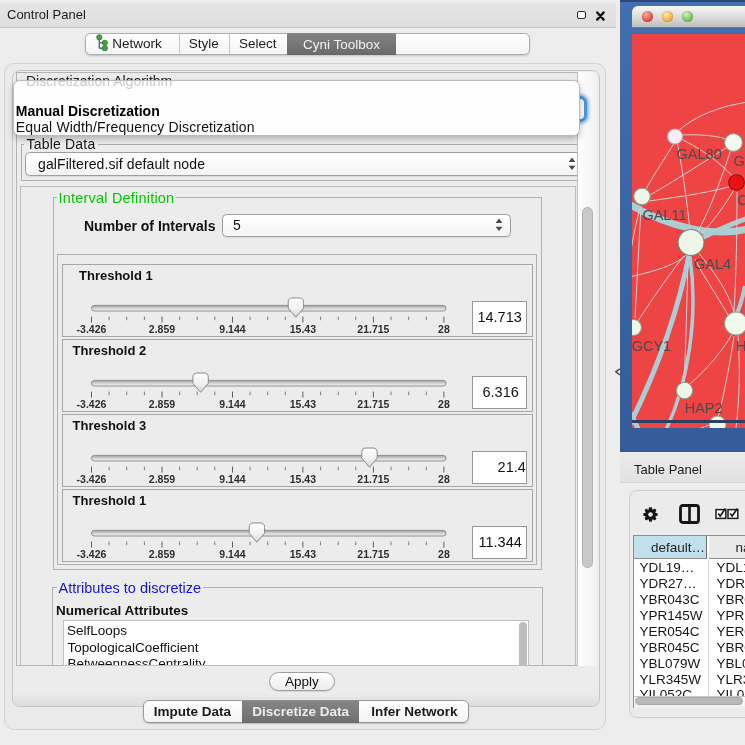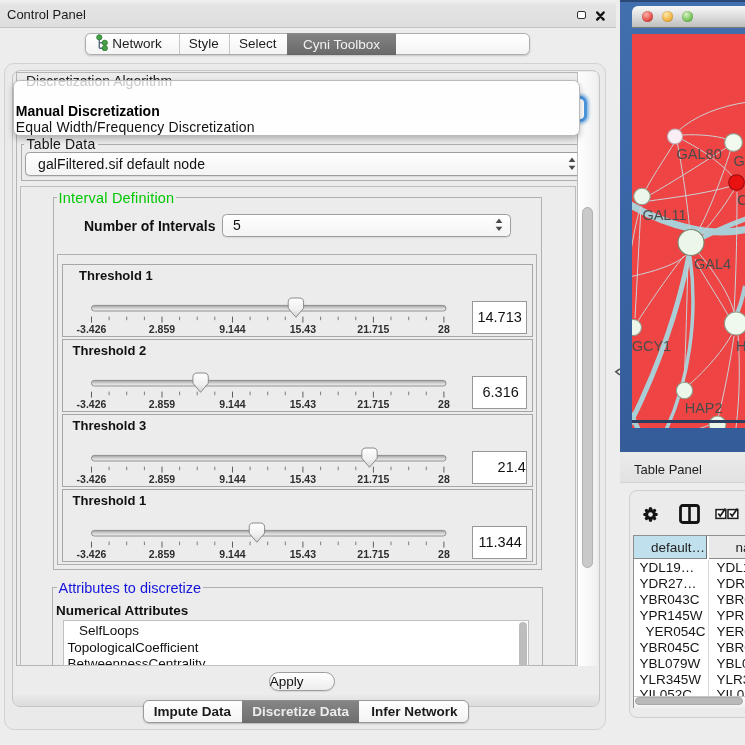--- a/index.html
+++ b/index.html
@@ -232,33 +232,33 @@
         <text x="374.9" y="38" font-family="Liberation Sans, sans-serif" font-size="10.5" font-weight="bold" fill="#2e2e2e" text-anchor="middle">28</text>
         <path d="M 180.2 7.3 Q 180.2 3 184.4 3 L 191.4 3 Q 195.6 3 195.6 7.3 L 195.6 13.2 L 187.9 22.3 L 180.2 13.2 Z" fill="url(#th187)" stroke="#898989" stroke-width="1"></path>
       </svg>
       <div style="position:absolute;left:408.5px;top:36.5px;width:55.3px;height:33px;box-sizing:border-box;background:#fff;border:1px solid #979797;font-size:14.5px;color:#111;text-align:right;padding-right:4px;line-height:31px">11.344</div>
     </div>
     <div style="position:absolute;left:52px;top:587px;width:491px;height:79px;box-sizing:border-box;border:1px solid #b0b0b0;border-bottom:none"></div>
     <div style="position:absolute;left:56.5px;top:580px;font-size:14.5px;color:#1414dc;background:#ececec;padding:0 2px;z-index:3">Attributes to discretize</div>
     <div style="position:absolute;left:56px;top:602.5px;font-size:13.5px;font-weight:bold;color:#111">Numerical Attributes</div>
     <div style="position:absolute;left:63px;top:620px;width:466px;height:46px;box-sizing:border-box;background:#fff;border:1px solid #c0c0c0;overflow:hidden;font-size:13.5px;color:#111">
       <div style="padding-top:2px">
-        <div style="height:16.6px;line-height:16.6px;padding-left:15px">SelfLoops</div>
+        <div style="height:16.6px;line-height:16.6px;padding-left:3px">SelfLoops</div>
         <div style="height:16.6px;line-height:16.6px;padding-left:3.5px">TopologicalCoefficient</div>
         <div style="height:16.6px;line-height:16.6px;padding-left:3.5px">BetweennessCentrality</div>
       </div>
     </div>
     <div style="position:absolute;left:518.8px;top:622px;width:8.6px;height:44px;background:#bdbdbd;border-radius:4.5px 4.5px 0 0"></div>
     <div style="position:absolute;left:576.5px;top:72px;width:19px;height:593.5px;background:linear-gradient(90deg,#ffffff,#f1f1f1);border-left:1px solid #bdbdbd"></div>
     <div style="position:absolute;left:581.5px;top:207px;width:11px;height:361px;box-sizing:border-box;background:#c9c9c9;border:1px solid #b1b1b1;border-radius:6px"></div>
     <div style="position:absolute;left:13.3px;top:80px;width:566.7px;height:56px;box-sizing:border-box;background:#fefefe;border:1px solid #bababa;border-radius:6.5px;box-shadow:0 3px 6px rgba(0,0,0,0.25);z-index:10"></div>
     <div style="position:absolute;left:26px;top:73px;font-size:14px;color:#c9c9c9;z-index:11;clip-path:inset(8px 0 0 0)">Discretization Algorithm</div>
     <div style="position:absolute;left:15.8px;top:103px;font-size:14px;font-weight:bold;color:#000;z-index:11">Manual Discretization</div>
     <div style="position:absolute;left:15.8px;top:118.5px;font-size:14px;letter-spacing:0.15px;color:#111;z-index:11">Equal Width/Frequency Discretization</div>
-    <div style="position:absolute;left:268.8px;top:672px;width:66.3px;height:19px;box-sizing:border-box;background:linear-gradient(#ffffff,#ececec);border:1px solid #9e9e9e;border-radius:9.5px;font-size:13.5px;color:#111;line-height:17.5px;box-shadow:0 1px 1px rgba(0,0,0,0.1)">Apply</div>
+    <div style="position:absolute;left:268.8px;top:672px;width:66.3px;height:19px;box-sizing:border-box;background:linear-gradient(#ffffff,#ececec);border:1px solid #9e9e9e;border-radius:9.5px;font-size:13.5px;color:#111;text-align:center;line-height:17.5px;box-shadow:0 1px 1px rgba(0,0,0,0.1)">Apply</div>
     <div style="position:absolute;left:143.3px;top:700px;width:326px;height:23px;box-sizing:border-box;background:linear-gradient(#ffffff,#f3f3f3);border:1px solid #999;border-radius:6px;box-shadow:0 1px 1.5px rgba(0,0,0,0.2)"></div>
     <div style="position:absolute;left:241.7px;top:700px;width:117.8px;height:23px;box-sizing:border-box;background:linear-gradient(#858585,#6f6f6f);border-top:1px solid #8e8e8e;border-bottom:1px solid #696969;color:#ececec;font-size:13.5px;font-weight:bold;text-align:center;line-height:22px">Discretize Data</div>
     <div style="position:absolute;left:143.3px;top:700px;width:98.4px;height:23px;color:#1a1a1a;font-size:13.5px;font-weight:bold;text-align:center;line-height:23px">Impute Data</div>
     <div style="position:absolute;left:359.5px;top:700px;width:110px;height:23px;color:#1a1a1a;font-size:13.5px;font-weight:bold;text-align:center;line-height:23px">Infer Network</div>
     <svg class="ab" style="left:613.5px;top:368px" width="7" height="8">
       <path d="M5.8 0.8 L1.8 3.8 L5.8 6.8" fill="none" stroke="#4f4f4f" stroke-width="1.5"></path>
     </svg>
     <div style="position:absolute;left:620px;top:0;width:125px;height:452px;background:linear-gradient(180deg,#426fae,#3b66a7 40%,#345c99)"></div>
     <div style="position:absolute;left:620px;top:0;width:125px;height:2px;background:#2a4976"></div>
     <div style="position:absolute;left:632px;top:5.5px;width:113px;height:21px;background:linear-gradient(#f8f8f8,#d6d6d6 62%,#bdbdbd);border-radius:6px 0 0 0;border-bottom:1px solid #7a7a7a"></div>
@@ -349,21 +349,21 @@
     <div style="position:absolute;left:633.5px;top:560px;width:111.5px;height:135.5px;overflow:hidden;font-size:13.5px;color:#161616;background:#fff">
       <div style="position:absolute;left:74px;top:0;width:1px;height:136px;background:#d8d8d8"></div>
       <div style="position:absolute;left:6px;top:0.0px;height:15.93px;line-height:15.9px">YDL19…</div>
       <div style="position:absolute;left:83px;top:0.0px;height:15.93px;line-height:15.9px">YDL19</div>
       <div style="position:absolute;left:6px;top:15.9px;height:15.93px;line-height:15.9px">YDR27…</div>
       <div style="position:absolute;left:83px;top:15.9px;height:15.93px;line-height:15.9px">YDR27</div>
       <div style="position:absolute;left:6px;top:31.9px;height:15.93px;line-height:15.9px">YBR043C</div>
       <div style="position:absolute;left:83px;top:31.9px;height:15.93px;line-height:15.9px">YBR04</div>
       <div style="position:absolute;left:6px;top:47.8px;height:15.93px;line-height:15.9px">YPR145W</div>
       <div style="position:absolute;left:83px;top:47.8px;height:15.93px;line-height:15.9px">YPR14</div>
-      <div style="position:absolute;left:12px;top:63.7px;height:15.93px;line-height:15.9px">YER054C</div>
+      <div style="position:absolute;left:6px;top:63.7px;height:15.93px;line-height:15.9px">YER054C</div>
       <div style="position:absolute;left:83px;top:63.7px;height:15.93px;line-height:15.9px">YER05</div>
       <div style="position:absolute;left:6px;top:79.7px;height:15.93px;line-height:15.9px">YBR045C</div>
       <div style="position:absolute;left:83px;top:79.7px;height:15.93px;line-height:15.9px">YBR04</div>
       <div style="position:absolute;left:6px;top:95.6px;height:15.93px;line-height:15.9px">YBL079W</div>
       <div style="position:absolute;left:83px;top:95.6px;height:15.93px;line-height:15.9px">YBL07</div>
       <div style="position:absolute;left:6px;top:111.5px;height:15.93px;line-height:15.9px">YLR345W</div>
       <div style="position:absolute;left:83px;top:111.5px;height:15.93px;line-height:15.9px">YLR34</div>
       <div style="position:absolute;left:6px;top:127.4px;height:15.93px;line-height:15.9px">YIL052C</div>
       <div style="position:absolute;left:83px;top:127.4px;height:15.93px;line-height:15.9px">YIL05</div>
     </div>

